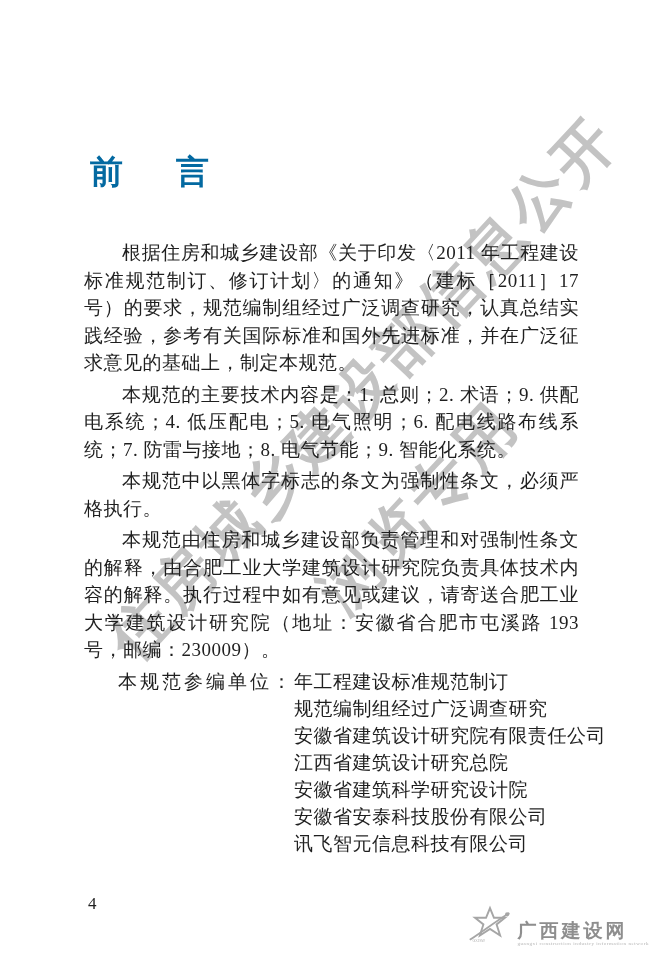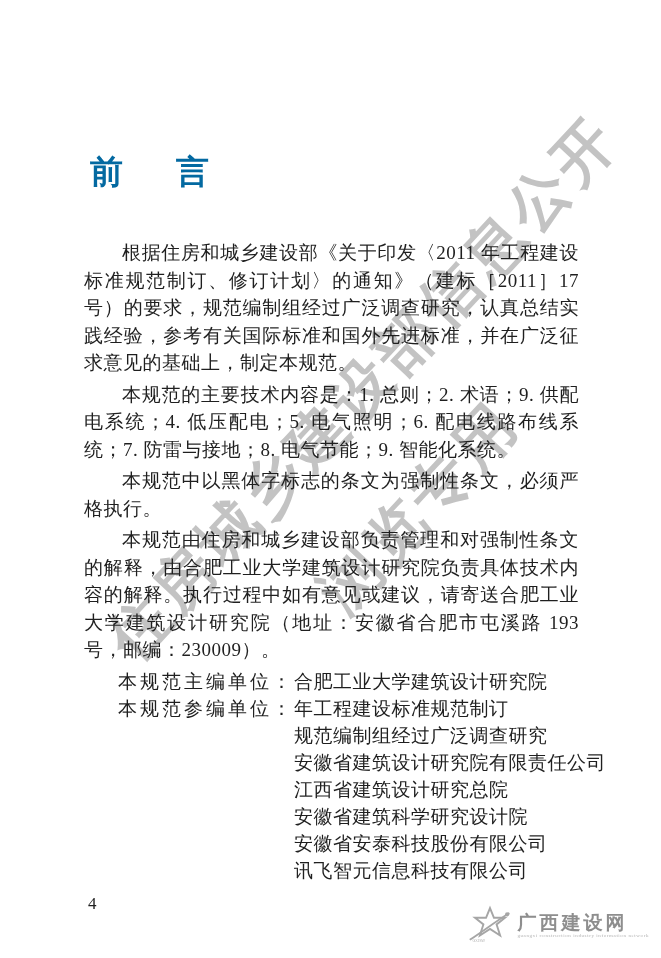--- a/index.html
+++ b/index.html
@@ -33,21 +33,21 @@
   }
   .units { font-size:19px; line-height:27px; letter-spacing:.5px; }
   .unit-row { display:flex; align-items:flex-start; padding-left:38px; }
   .unit-label { white-space:nowrap; letter-spacing:3px; flex:0 0 auto; }
   .unit-list { display:flex; flex-direction:column; }
   .unit-list span { white-space:nowrap; }
   
   .page-number { position:absolute; left:88px; top:894px; font-size:17px; z-index:2; }
   .site-logo {
     position:absolute; right:12px; top:903px; z-index:2;
-    display:flex; align-items:center; gap:5px;
+    display:flex; align-items:flex-end; gap:5px;
   }
   .logo-star { margin-top:2px; }
   .logo-name {
     font-size:19px; font-weight:700; color:#8e8e8e; letter-spacing:3px;
     line-height:22px; font-family:"DejaVu Serif",serif;
   }
   .logo-tagline {
     font-size:5px; color:#b2b2b2; letter-spacing:.6px; line-height:6px;
     white-space:nowrap;
   }
@@ -64,26 +64,20 @@
     <h1 class="doc-title">前　言</h1>
 
     <div>
         <p class="para">根据住房和城乡建设部《关于印发〈2011 年工程建设标准规范制订、修订计划〉的通知》（建标［2011］17 号）的要求，规范编制组经过广泛调查研究，认真总结实践经验，参考有关国际标准和国外先进标准，并在广泛征求意见的基础上，制定本规范。</p>
         <p class="para">本规范的主要技术内容是：1. 总则；2. 术语；9. 供配电系统；4. 低压配电；5. 电气照明；6. 配电线路布线系统；7. 防雷与接地；8. 电气节能；9. 智能化系统。</p>
         <p class="para">本规范中以黑体字标志的条文为强制性条文，必须严格执行。</p>
         <p class="para">本规范由住房和城乡建设部负责管理和对强制性条文的解释，由合肥工业大学建筑设计研究院负责具体技术内容的解释。执行过程中如有意见或建议，请寄送合肥工业大学建筑设计研究院（地址：安徽省合肥市屯溪路 193 号，邮编：230009）。</p>
       </div>
 
     <div class="units">
-      <div class="unit-row">
-        <span class="unit-label">本规范主编单位：</span>
-        <span class="unit-list">
-            <span>合肥工业大学建筑设计研究院</span>
-          </span>
-      </div>
       <div class="unit-row">
         <span class="unit-label">本规范参编单位：</span>
         <span class="unit-list">
             <span>年工程建设标准规范制订</span>
             <span>规范编制组经过广泛调查研究</span>
             <span>安徽省建筑设计研究院有限责任公司</span>
             <span>江西省建筑设计研究总院</span>
             <span>安徽省建筑科学研究设计院</span>
             <span>安徽省安泰科技股份有限公司</span>
             <span>讯飞智元信息科技有限公司</span>

